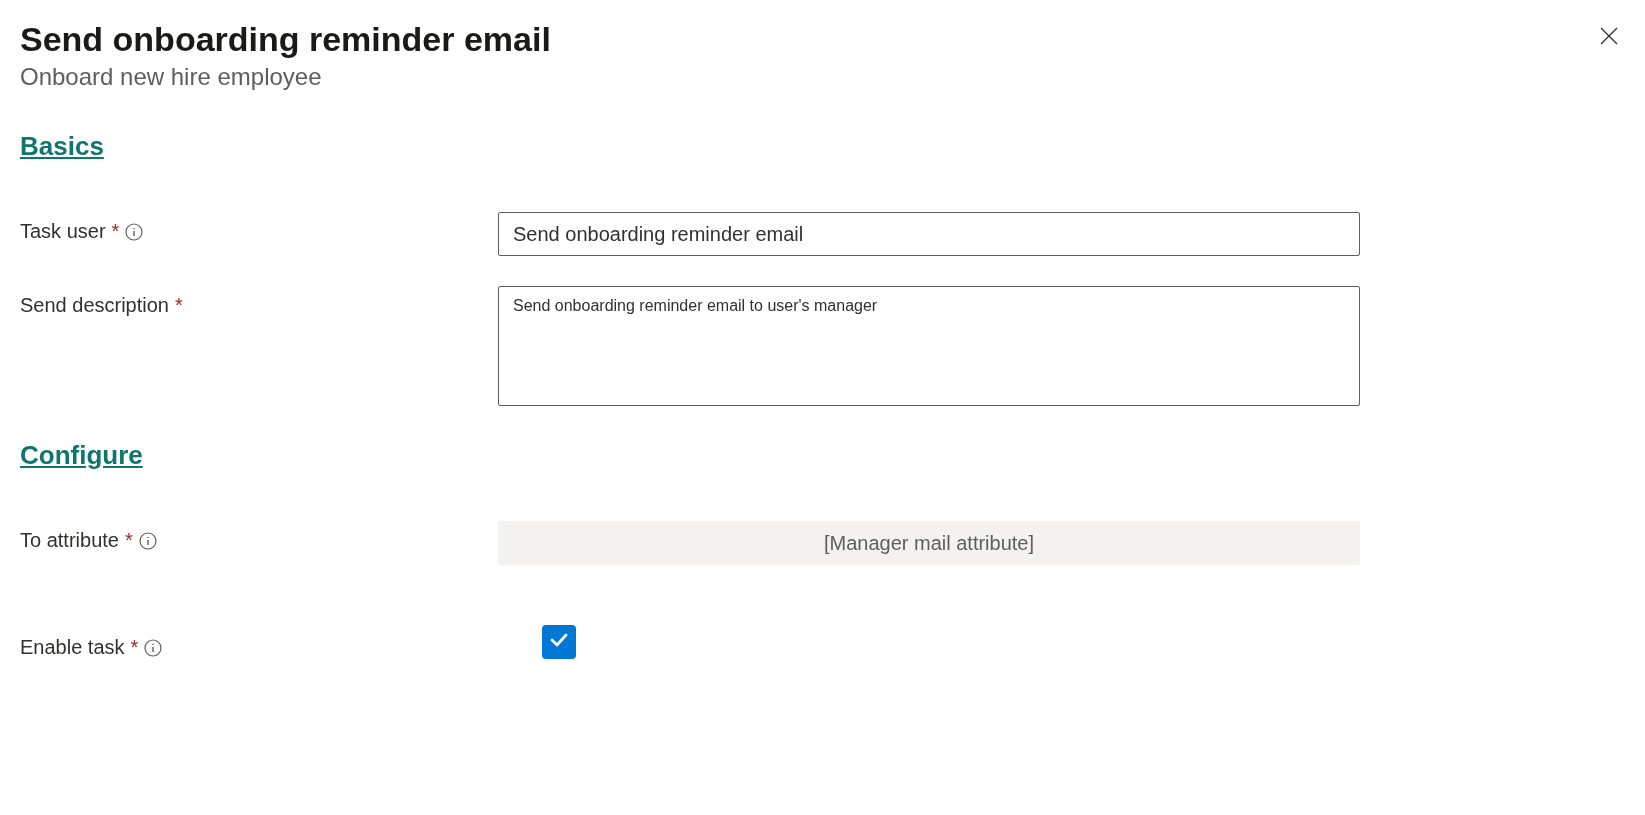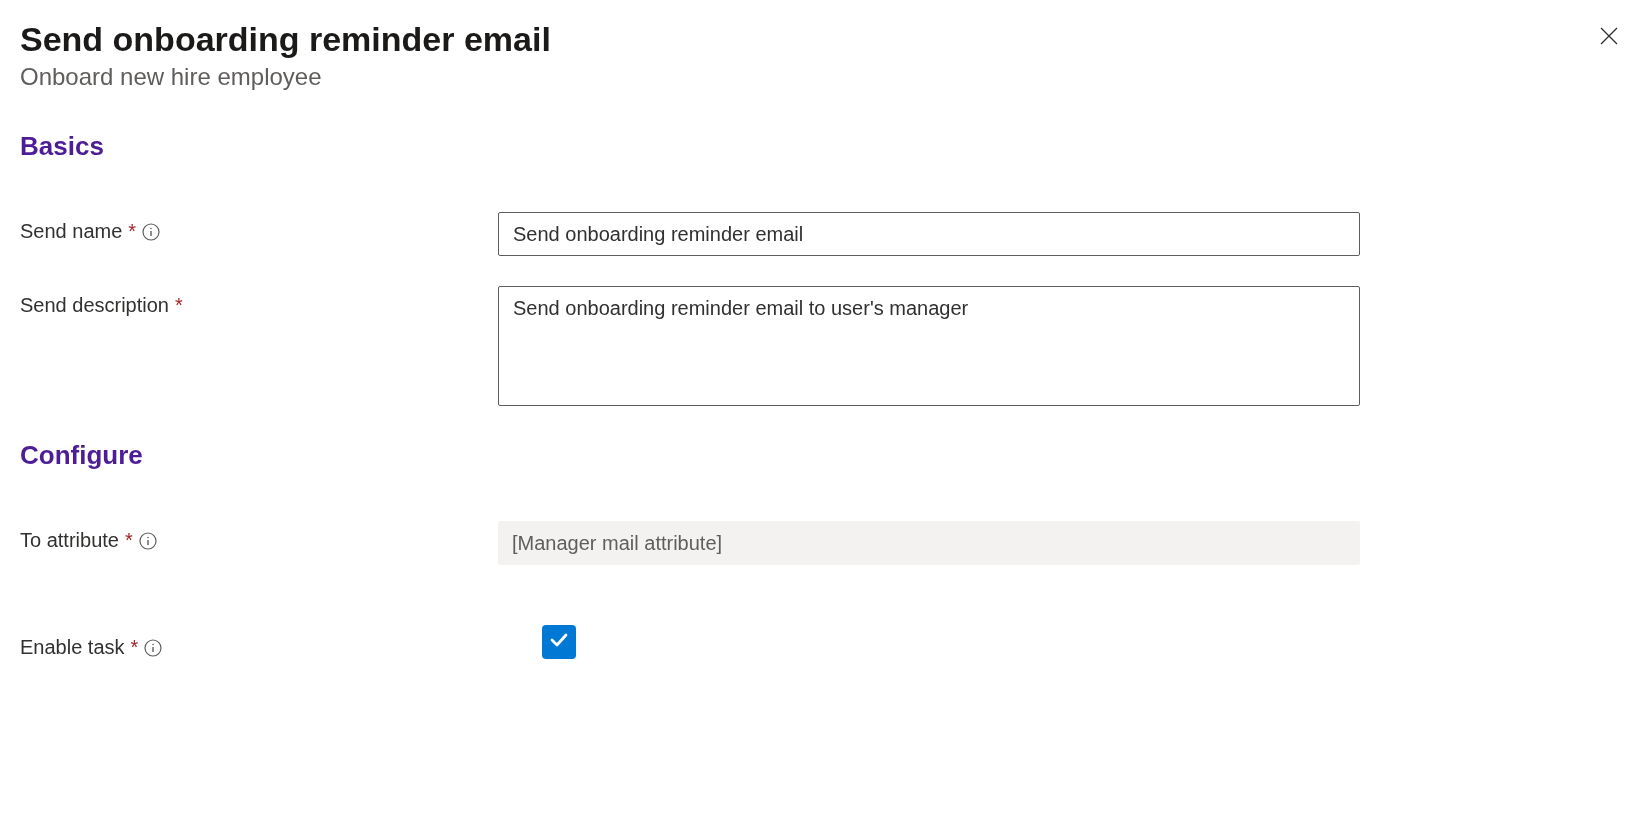--- a/index.html
+++ b/index.html
@@ -44,22 +44,23 @@
       align-items: center;
       justify-content: center;
     }
     .close-btn svg {
       width: 24px;
       height: 24px;
     }
     .section-heading {
       font-size: 26px;
       font-weight: 600;
-      color: #4c1d95;
+      color: #0f766e;
       margin-bottom: 50px;
+      text-decoration: underline;
     }
     .form-row {
       display: flex;
       align-items: flex-start;
       margin-bottom: 30px;
     }
     .field-label {
       width: 478px;
       font-size: 20px;
       color: #323130;
@@ -93,38 +94,39 @@
       border: 1px solid #605e5c;
       border-radius: 2px;
       font-family: inherit;
       color: #323130;
       background: #ffffff;
     }
     .textarea-input {
       width: 100%;
       height: 120px;
       padding: 10px 14px;
-      font-size: 20px;
+      font-size: 16px;
       border: 1px solid #605e5c;
       border-radius: 2px;
       font-family: inherit;
       color: #323130;
       background: #ffffff;
       resize: none;
     }
     .readonly-input {
       width: 100%;
       height: 44px;
       padding: 15px 14px;
       font-size: 20px;
       border: none;
       border-radius: 2px;
       font-family: inherit;
       color: #605e5c;
       background: #f3f2f1;
+      text-align: center;
     }
     .configure-section {
       margin-top: 29px;
     }
     .info-message {
       display: flex;
       align-items: center;
       gap: 14px;
       margin-bottom: 40px;
       margin-top: 8px;
@@ -181,21 +183,21 @@
         <line x1="20" y1="4" x2="4" y2="20"></line>
       </svg>
     </span>
   </button>
 </div>
 
 <h2 class="section-heading">Basics</h2>
 
 <div class="form-row">
   <div class="field-label">
-    <span>Send name</span>
+    <span>Task user</span>
     <span class="required">*</span>
     <span class="info-icon">
       <svg viewBox="0 0 18 18" fill="none" stroke="#605e5c" stroke-width="1.2">
         <circle cx="9" cy="9" r="8"></circle>
         <circle cx="9" cy="5.5" r="0.8" fill="#605e5c" stroke="none"></circle>
         <line x1="9" y1="8" x2="9" y2="13" stroke-width="1.4"></line>
       </svg>
     </span>
   </div>
   <div class="field-control">

